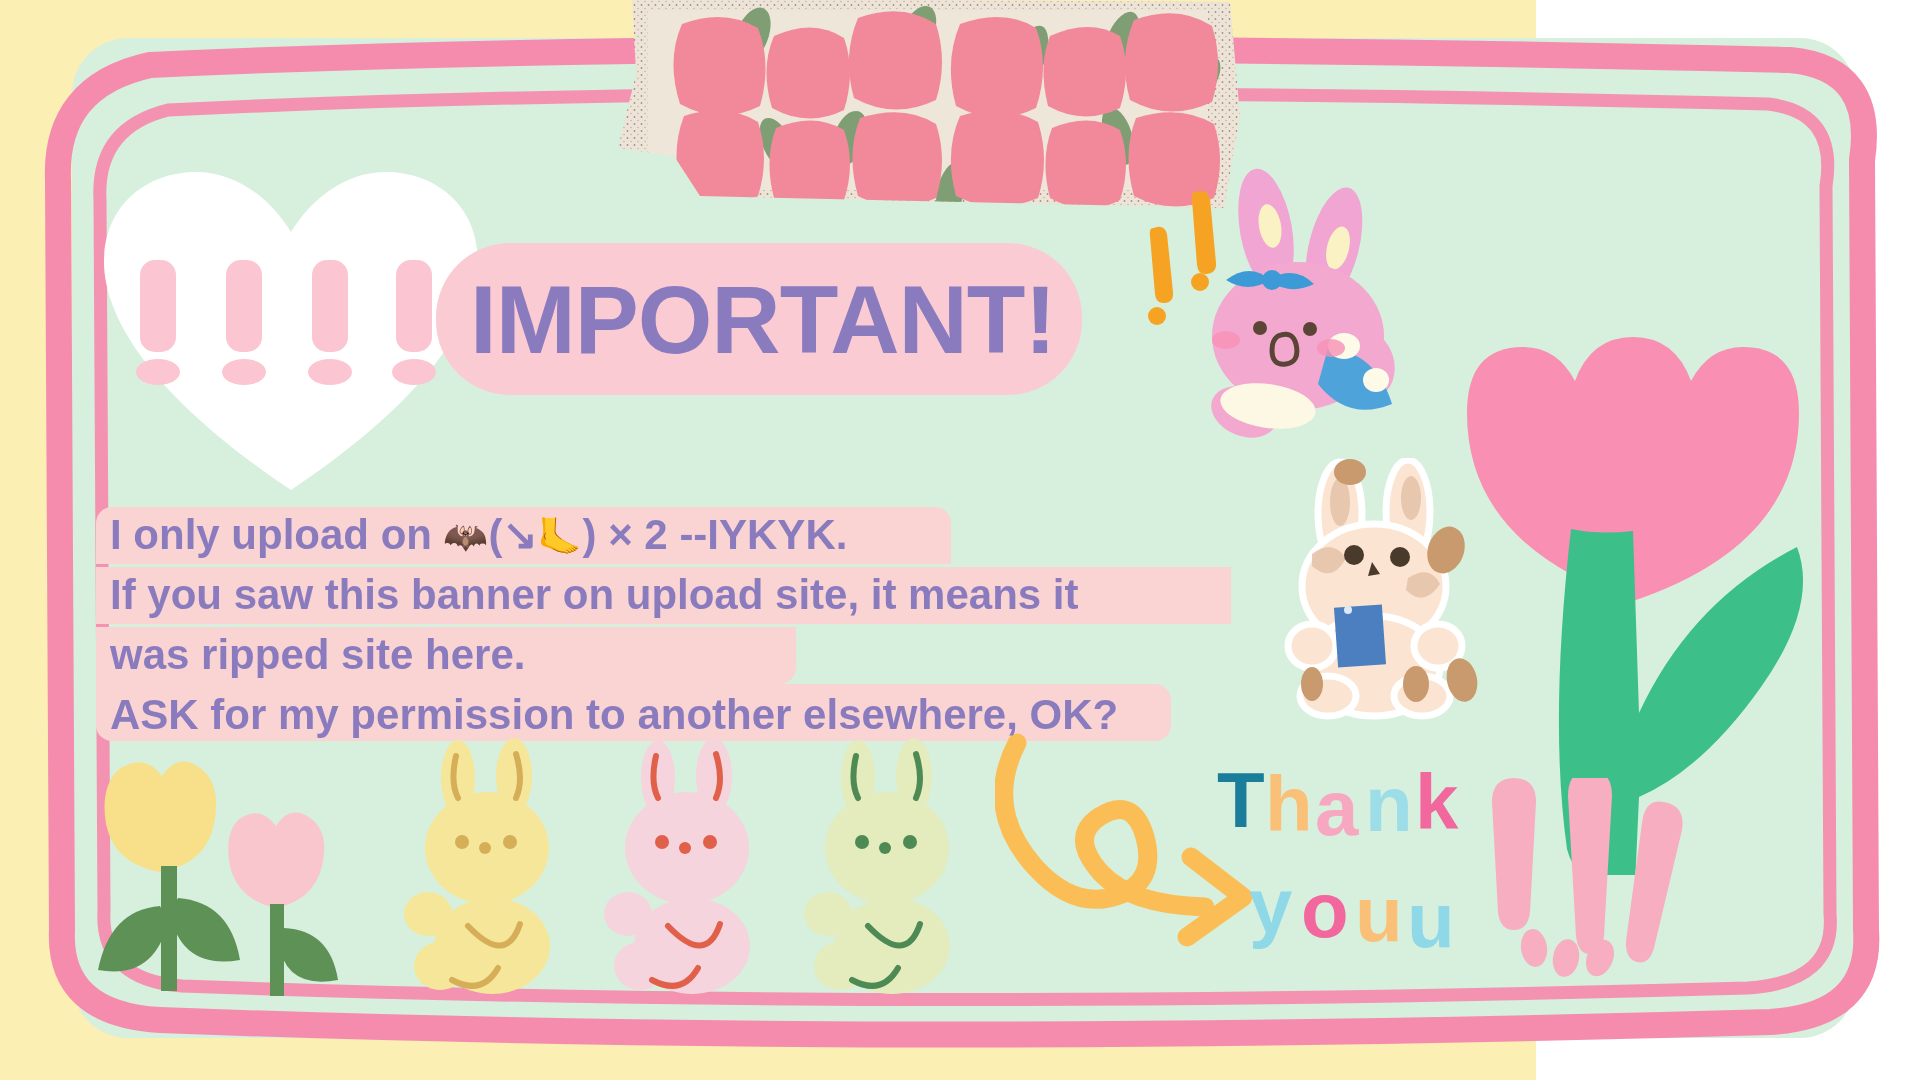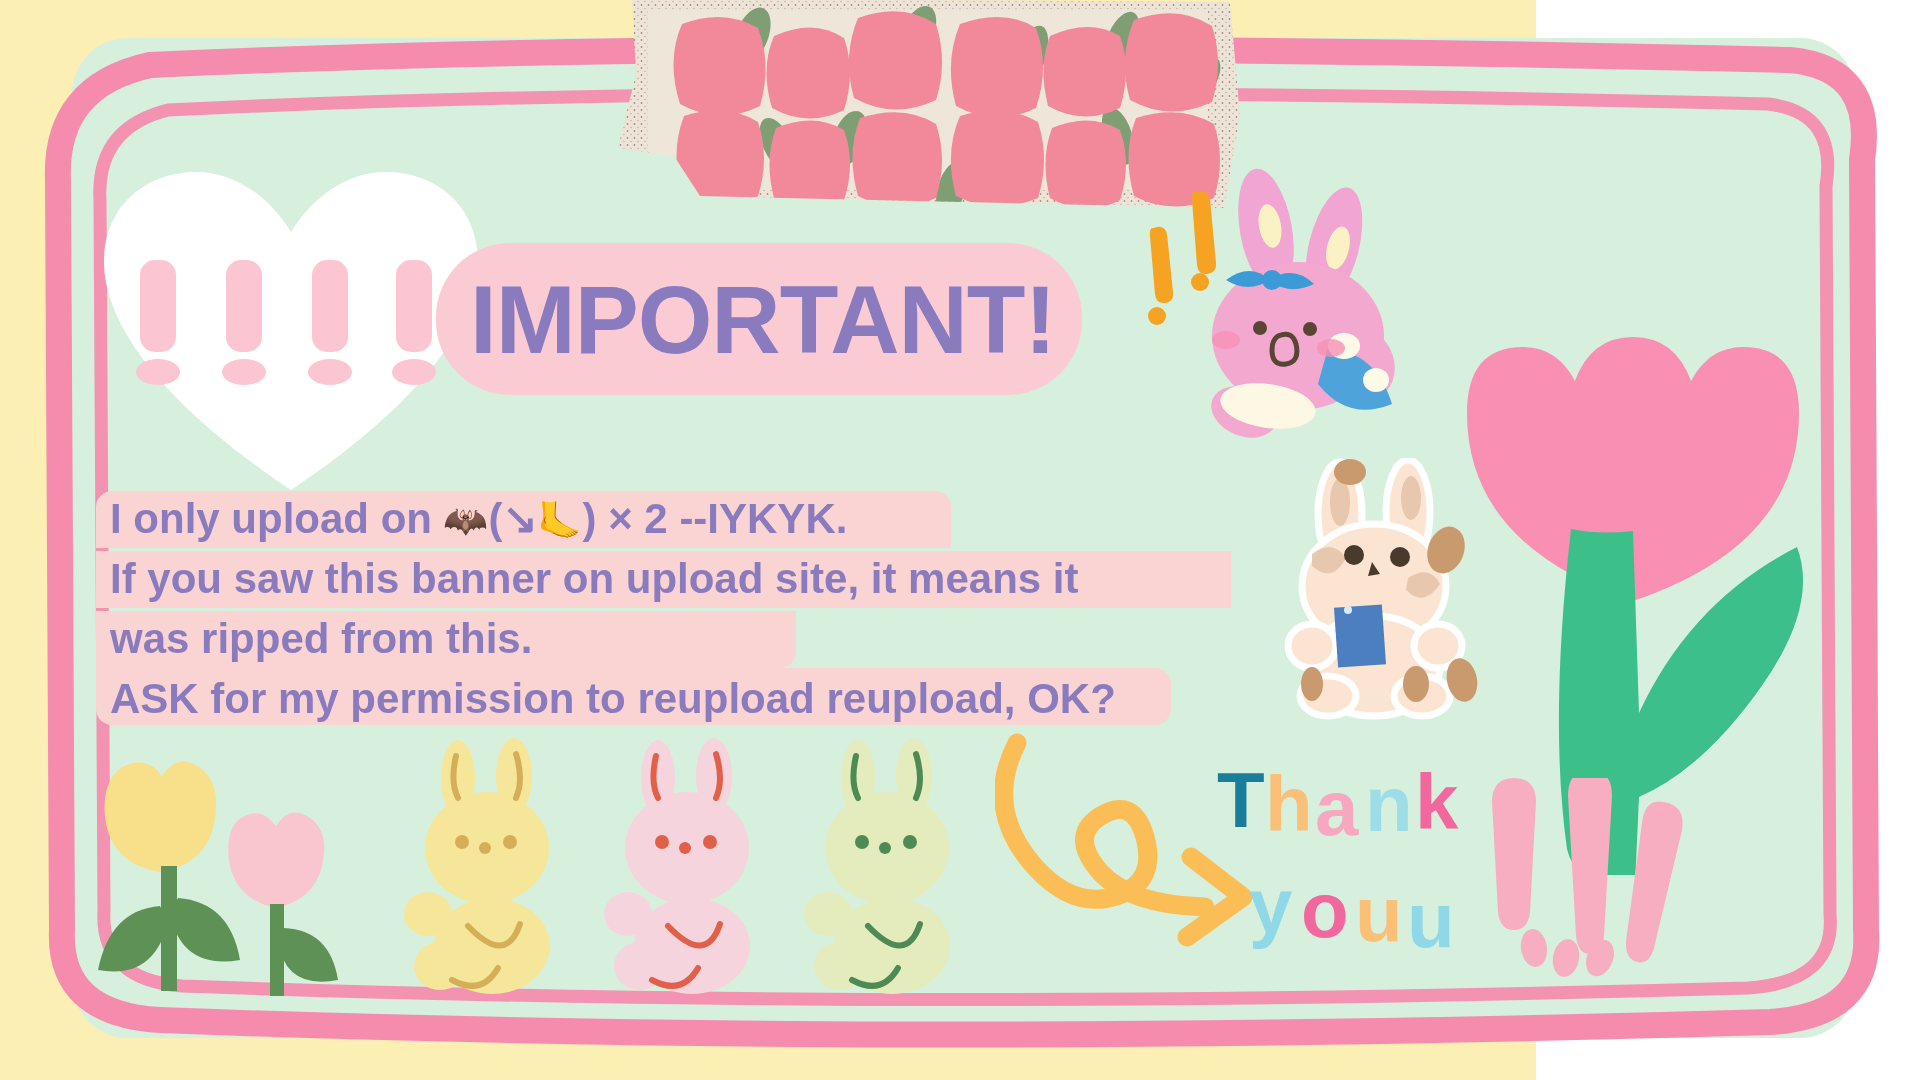--- a/index.html
+++ b/index.html
@@ -26,21 +26,21 @@
   .title-plate {
     position:absolute; left:436px; top:243px; width:646px; height:152px;
     background:#FBCBD3; border-radius:74px;
   }
   .title-text {
     position:absolute; left:470px; top:265px; width:620px; height:110px;
     font-size:96px; font-weight:bold; letter-spacing:-1px;
     color:#8A7BBE; line-height:110px; white-space:nowrap;
   }
   
-  .body-block { position:absolute; left:96px; top:489px; width:1200px; }
+  .body-block { position:absolute; left:96px; top:505px; width:1200px; }
   .body-line { position:relative; height:60px; margin-bottom:0; }
   .hl {
     position:absolute; left:0; top:2px; height:57px;
     background:#FAD4D2; border-radius:16px;
   }
   .body-line.l1 .hl { width:855px; border-radius:16px 16px 0 0; }
   .body-line.l2 .hl { width:1135px; border-radius:0; }
   .body-line.l3 .hl { width:700px; border-radius:0 0 16px 0; }
   .body-line.l4 .hl { width:1075px; border-radius:0 16px 16px 16px; top:-1px; }
   .body-txt {
@@ -133,25 +133,25 @@
     <div class="body-line l1">
       <div class="hl"></div>
       <div class="body-txt"><span>I only upload on </span><span class="emoji">🦇</span><span>(↘</span><span class="emoji">🦶</span><span>) × 2 --IYKYK.</span></div>
     </div>
     <div class="body-line l2">
       <div class="hl"></div>
       <div class="body-txt">If you saw this banner on upload site, it means it</div>
     </div>
     <div class="body-line l3">
       <div class="hl"></div>
-      <div class="body-txt">was ripped from this.</div>
+      <div class="body-txt">was ripped site here.</div>
     </div>
     <div class="body-line l4">
       <div class="hl"></div>
-      <div class="body-txt">ASK for my permission to reupload reupload, OK?</div>
+      <div class="body-txt">ASK for my permission to another elsewhere, OK?</div>
     </div>
   </div>
 
   <svg class="tulip-big" viewBox="0 0 380 640">
     <path d="M32 178 q0-66 56-66 q34 0 52 34 q16-44 58-44 q42 0 58 44 q18-34 52-34 q56 0 56 66 q0 132 -166 188 q-166-56 -166-188 Z" fill="#F98FB2"></path>
     <path d="M136 294 q28 6 62 2 l6 182 q52-112 158-166 q22 58 -36 140 q-58 82 -122 110 l-4 88 q-58 6 -68-36 q-18-128 4-320 Z" fill="#3DBF8A"></path>
   </svg>
 
   <svg class="bangs" viewBox="0 0 270 235">
     <g fill="#F7AEC0">

